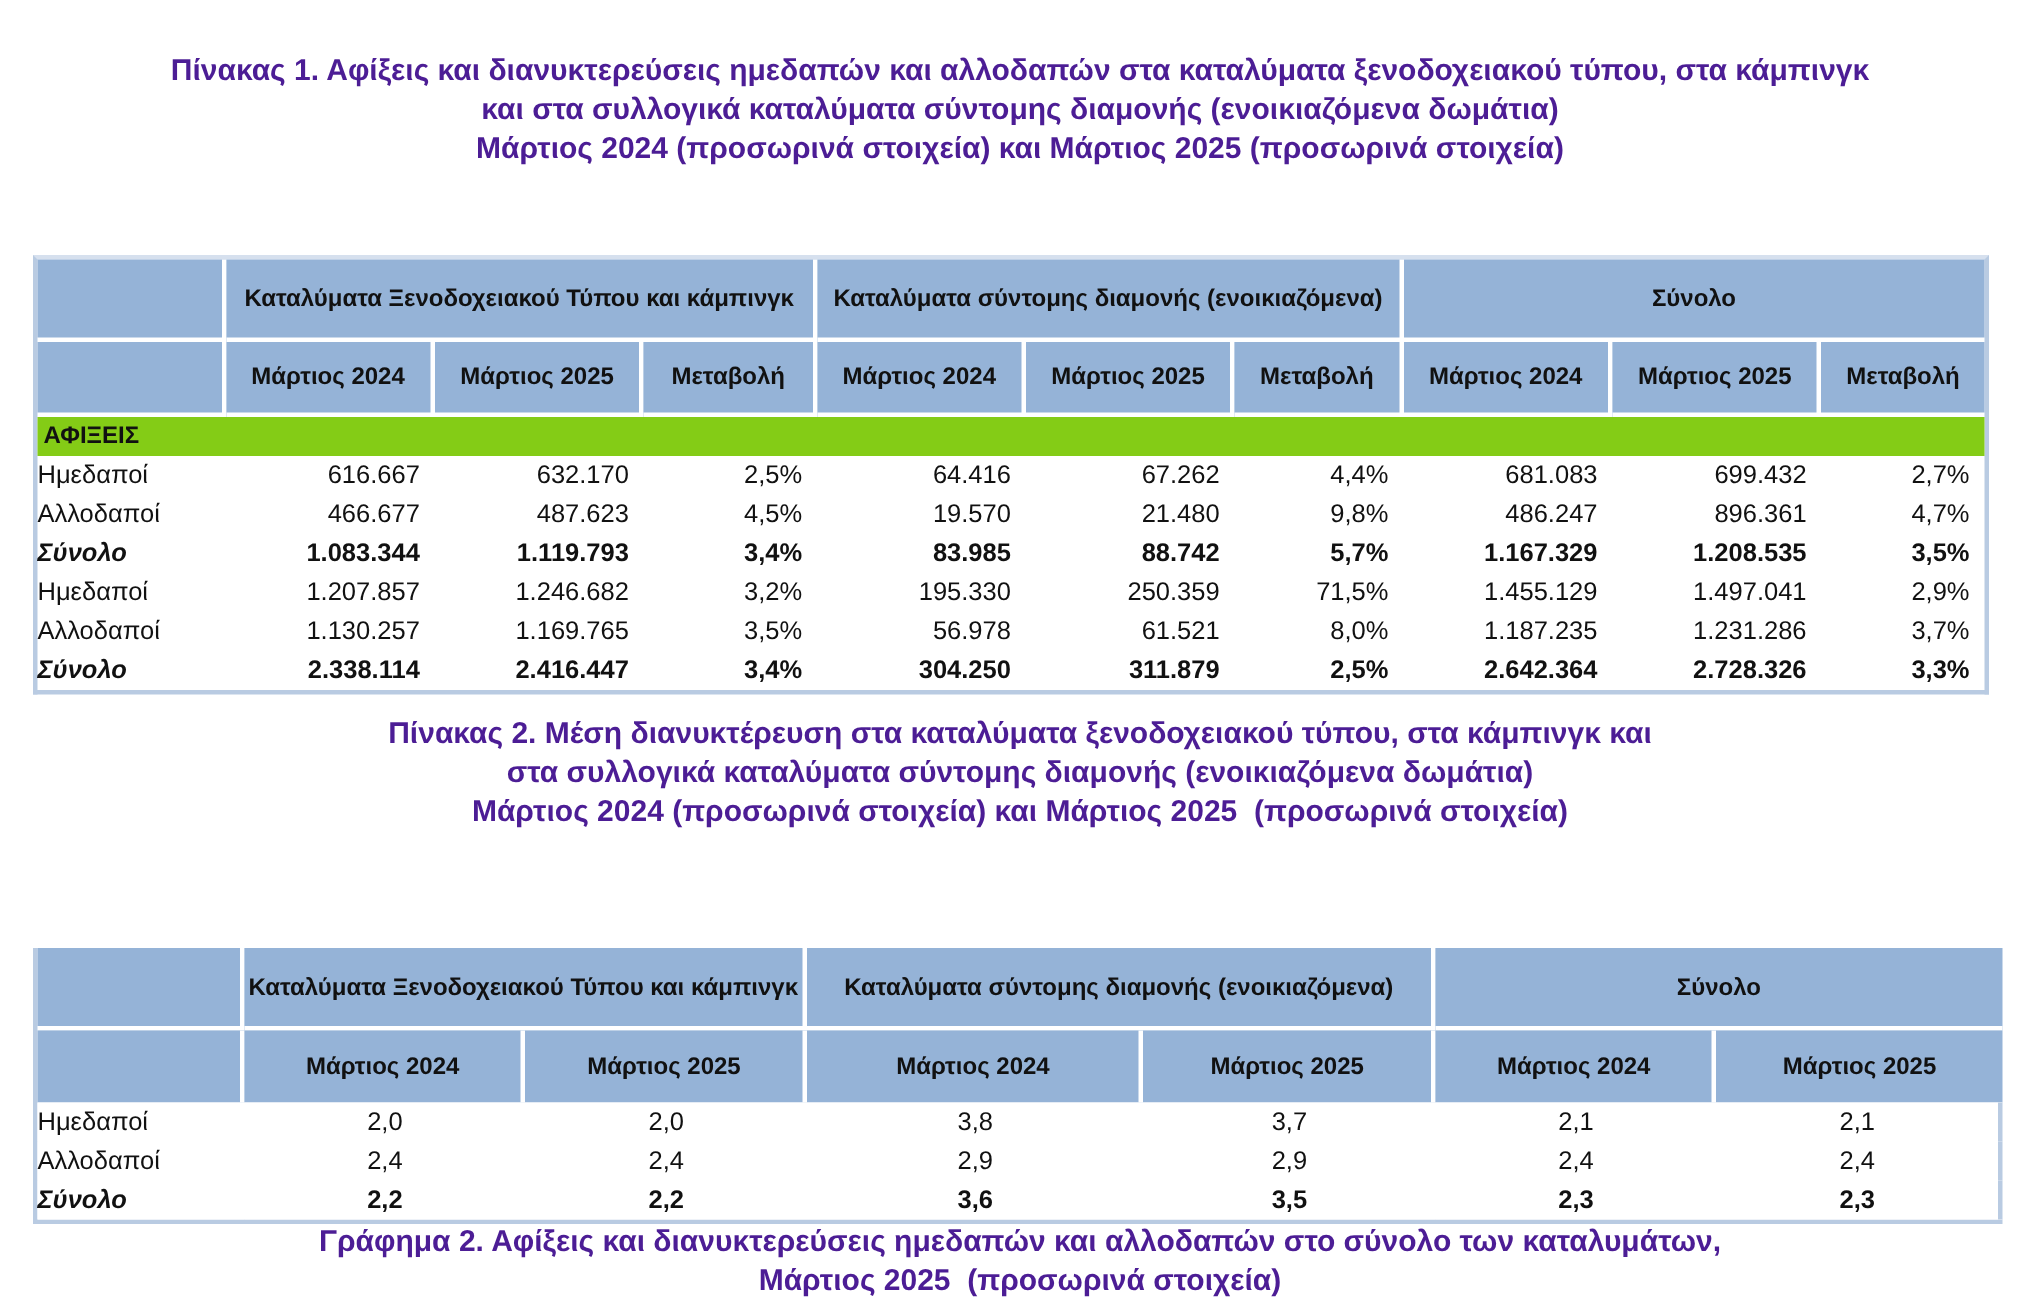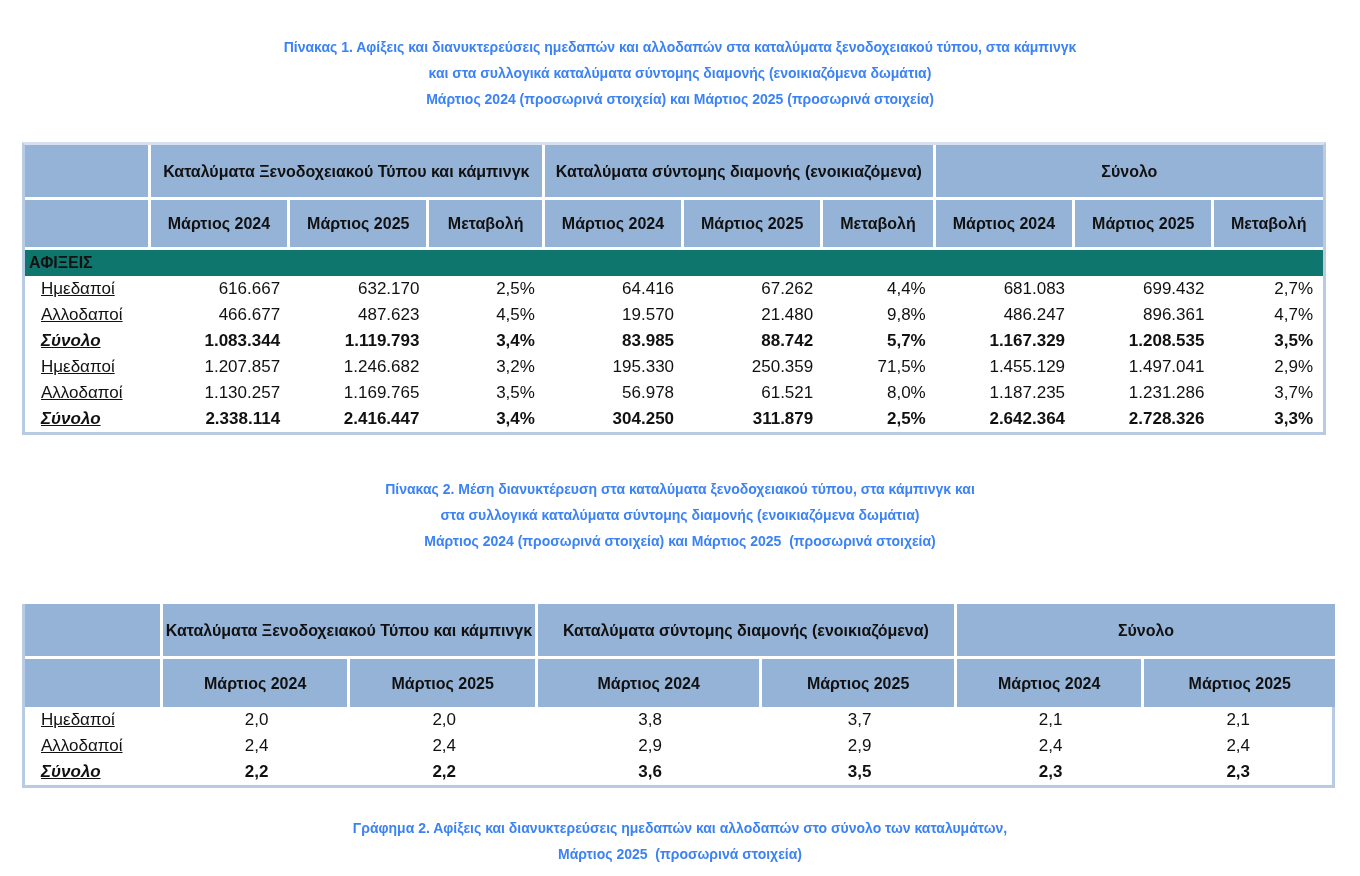--- a/index.html
+++ b/index.html
@@ -2,55 +2,55 @@
 <html><head>
 <meta charset="utf-8">
 <style>
   html, body { margin: 0; padding: 0; background: #ffffff; }
   body {
     width: 1360px; height: 876px; position: relative; overflow: hidden;
     font-family: "Liberation Sans", "DejaVu Sans", sans-serif; color: #111;
   }
   .caption {
     position: absolute; left: 0; width: 1360px; text-align: center;
-    font-weight: bold; font-size: 14px; line-height: 26px; color: #3b82f6;
+    font-weight: bold; font-size: 20px; line-height: 26px; color: #4c1d95;
   }
   .caption div { white-space: pre; }
   #cap1 { top: 34px; }
   #cap2 { top: 476px; }
   #cap3 { top: 815px; }
 
-  table { border-collapse: separate; border-spacing: 0; position: absolute; }
+  table { border-collapse: separate; border-spacing: 0; position: absolute; margin-top: 28px; }
   .t1 {
     left: 22px; top: 142px; width: 1304px;
     border: 3px solid #b9cbe2; border-top: 3px solid #d6e0ee;
   }
   .t2 {
     left: 22px; top: 604px; width: 1313px;
     border-left: 3px solid #b9cbe2; border-bottom: 3px solid #b9cbe2;
   }
   th {
     background: #95b3d7; font-weight: bold; font-size: 16px; color: #111;
     text-align: center; line-height: 23px; padding: 0;
     border-right: 3px solid #ffffff; border-bottom: 3px solid #ffffff;
   }
   th:last-child { border-right: none; }
   .t1 .h1 th { height: 52px; }
   .t1 .h2 th { height: 47px; }
   .t2 .h1 th { height: 52px; }
   .t2 .h2 th { height: 48px; }
   .t2 .h2 th { border-bottom: none; }
   td { font-size: 17px; line-height: 26px; padding: 0 10px; text-align: right; white-space: nowrap; }
-  td.label { text-align: left; padding-left: 16px; text-decoration: underline; }
+  td.label { text-align: left; padding-left: 0; }
   .t2 td { text-align: center; line-height: 26px; }
   .t2 td.label { text-align: left; }
   .t2 tbody { background: #fff; }
   .t2 tbody td:last-child { border-right: 3px solid #b9cbe2; }
   .section td {
-    background: #0f766e; font-weight: bold; text-align: left; padding-left: 4px;
+    background: #84cc16; font-weight: bold; text-align: left; padding-left: 4px;
     font-size: 16px; line-height: 26px;
   }
   .total td { font-weight: bold; }
   .total td.label { font-style: italic; }
 </style>
 </head>
 <body>
 
 <div class="caption" id="cap1">
   <div>Πίνακας 1. Αφίξεις και διανυκτερεύσεις ημεδαπών και αλλοδαπών στα καταλύματα ξενοδοχειακού τύπου, στα κάμπινγκ</div>

